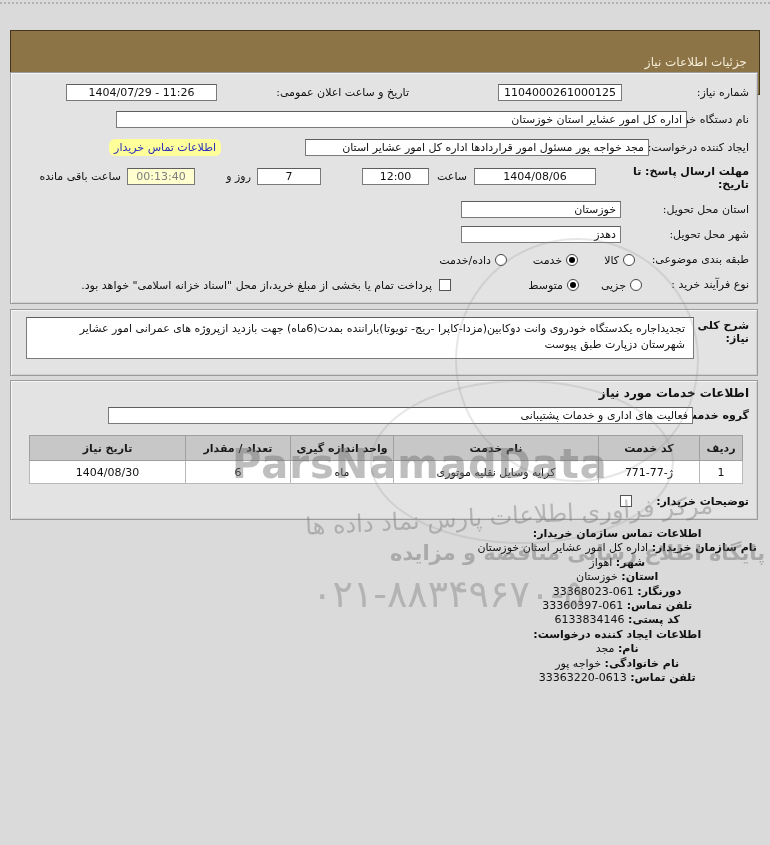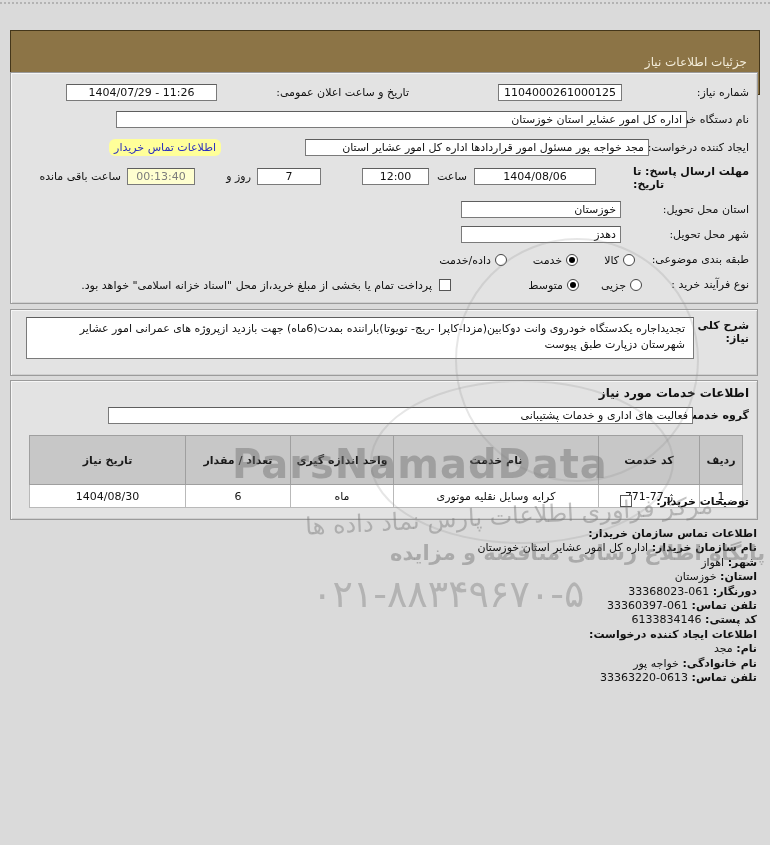--- a/index.html
+++ b/index.html
@@ -27,23 +27,23 @@
   .radio{box-sizing:border-box;width:12px;height:12px;border:1px solid #444;border-radius:50%;
          background:#fff;display:inline-block;vertical-align:-2px;flex:none;}
   .radio.on::after{content:"";display:block;width:6px;height:6px;border-radius:50%;background:#000;margin:2px auto;}
   .chk{box-sizing:border-box;width:12px;height:12px;border:1px solid #555;background:#fff;
        display:inline-block;vertical-align:-2px;flex:none;}
   .optgroup{display:flex;direction:rtl;align-items:center;gap:26px;height:18px;}
   .opt{display:flex;align-items:center;gap:4px;}
   .textarea{position:absolute;background:#fff;border:1px solid #7a7a7a;border-top-color:#5e5e5e;
             box-sizing:border-box;padding:3px 8px;line-height:16px;white-space:normal;}
   table.svc{border-collapse:collapse;width:714px;direction:rtl;font-size:11px;}
-  table.svc th{background:#c7c7c7;border:1px solid #9f9f9f;font-weight:bold;height:24px;padding:12px 4px;color:#1a1a1a;margin-left:17px;}
+  table.svc th{background:#c7c7c7;border:1px solid #9f9f9f;font-weight:bold;height:24px;padding:0 4px;color:#1a1a1a;margin-left:17px;}
   table.svc td{background:#fff;border:1px solid #b9b9b9;height:22px;text-align:center;padding:0 4px;}
-  .contact{position:absolute;top:527px;right:13px;text-align:right;line-height:14.4px;margin-left:24px;}
+  .contact{position:absolute;top:527px;right:13px;text-align:center;line-height:14.4px;margin-left:24px;}
   .wm{position:absolute;pointer-events:none;white-space:nowrap;}
   .wm-brand{top:441px;left:232px;font-size:40px;font-weight:bold;color:rgba(110,110,110,.45);letter-spacing:1px;direction:ltr;}
   .wm-fa1{top:502px;left:305px;font-size:24px;color:rgba(115,115,115,.42);transform:rotate(-3deg);}
   .wm-fa2{top:541px;left:390px;font-size:21px;font-weight:bold;color:rgba(110,110,110,.45);}
   .wm-phone{top:572px;left:312px;font-size:38px;font-weight:normal;color:rgba(115,115,115,.38);}
   .wm-circle{position:absolute;border:2px solid rgba(140,140,140,.22);border-radius:50%;pointer-events:none;}
 </style>
 </head>
 <body>
 
@@ -59,21 +59,21 @@
     <div class="abs lbl" style="top:11px;right:348px">تاریخ و ساعت اعلان عمومی:</div>
     <div class="box center num" style="top:11px;right:540px;width:151px">1404/07/29 - 11:26</div>
 
     <div class="abs lbl" style="top:38px;right:8px">نام دستگاه خریدار:</div>
     <div class="box rtl-in" style="top:38px;right:70px;width:571px">اداره کل امور عشایر استان خوزستان</div>
 
     <div class="abs lbl" style="top:66px;right:8px">ایجاد کننده درخواست:</div>
     <div class="box rtl-in" style="top:66px;right:108px;width:344px">مجد خواجه پور مسئول امور قراردادها اداره کل امور عشایر استان خوزستان</div>
     <a class="linkbtn" href="#" style="top:66px;right:536px">اطلاعات تماس خریدار</a>
 
-    <div class="abs b" style="top:92px;right:8px;text-align:left;line-height:13px">
+    <div class="abs b" style="top:92px;right:8px;text-align:right;line-height:13px">
       <span>مهلت ارسال پاسخ: تا</span><br>
       <span>تاریخ:</span>
     </div>
     <div class="box center num" style="top:95px;right:161px;width:122px">1404/08/06</div>
     <div class="abs lbl" style="top:95px;right:290px">ساعت</div>
     <div class="box center num" style="top:95px;right:328px;width:67px">12:00</div>
     <div class="box center num" style="top:95px;right:436px;width:64px">7</div>
     <div class="abs lbl" style="top:95px;right:506px">روز و</div>
     <div class="box center num countdown" style="top:95px;right:562px;width:68px">00:13:40</div>
     <div class="abs lbl" style="top:95px;right:636px">ساعت باقی مانده</div>

